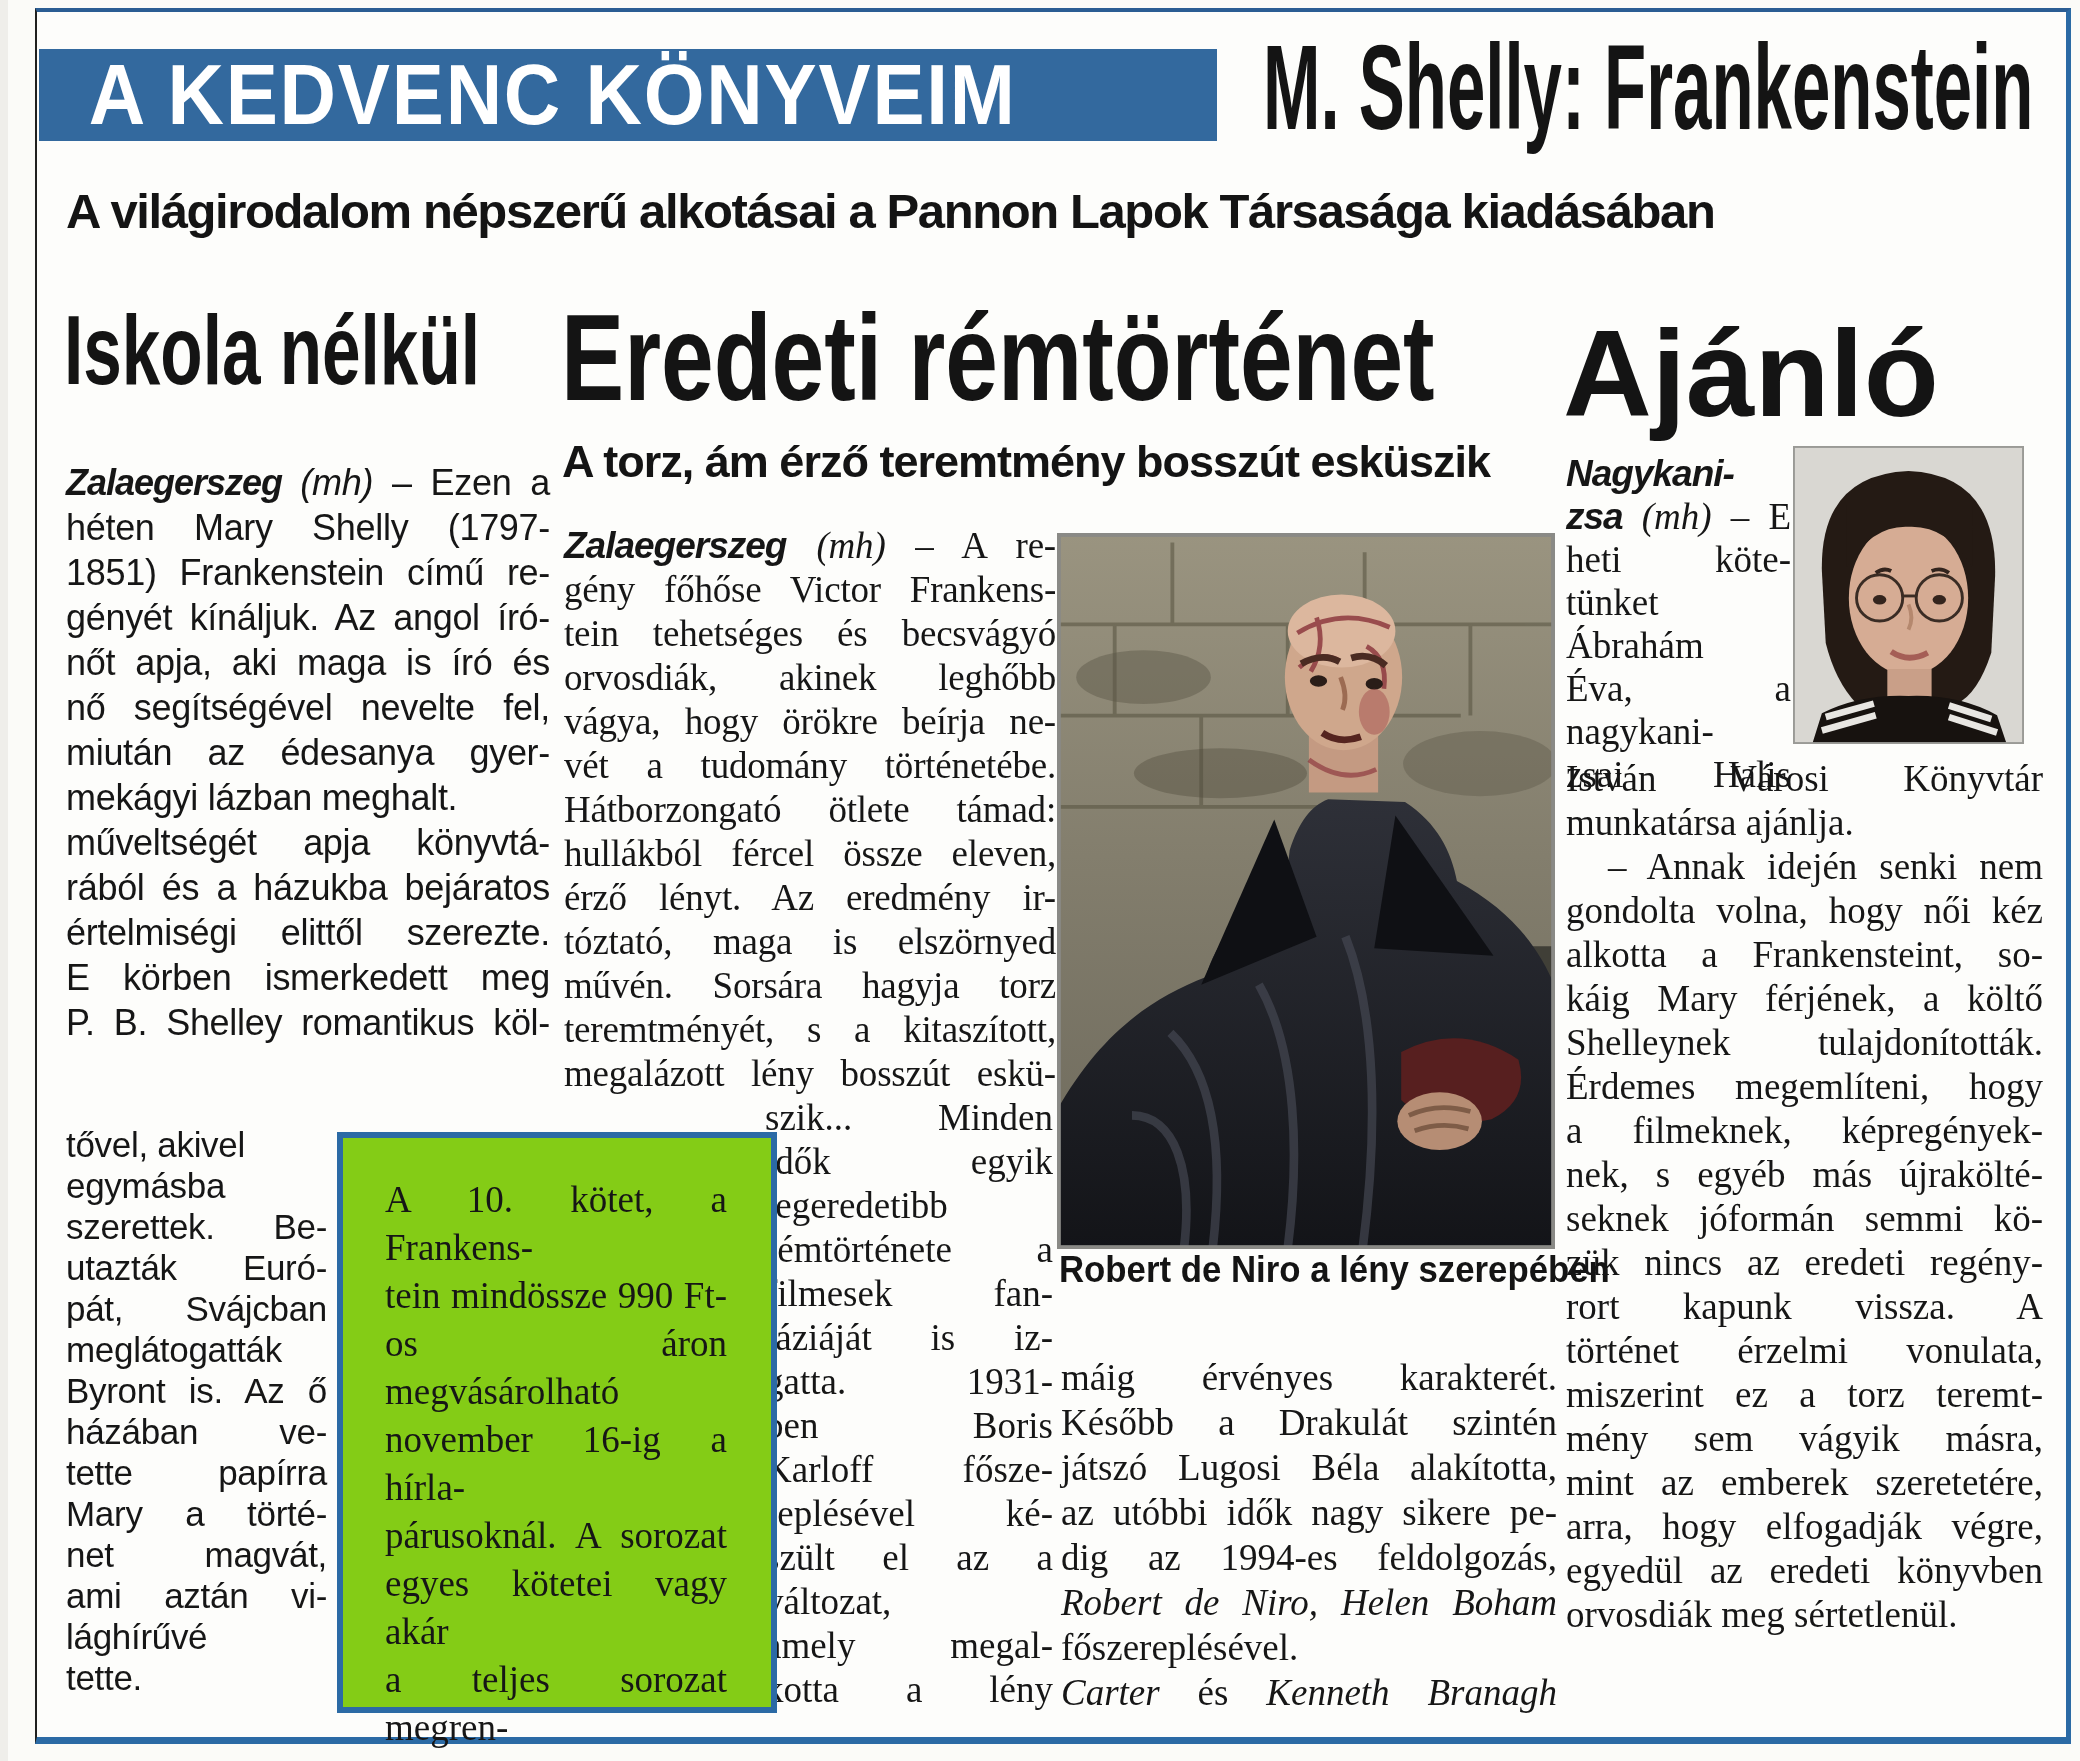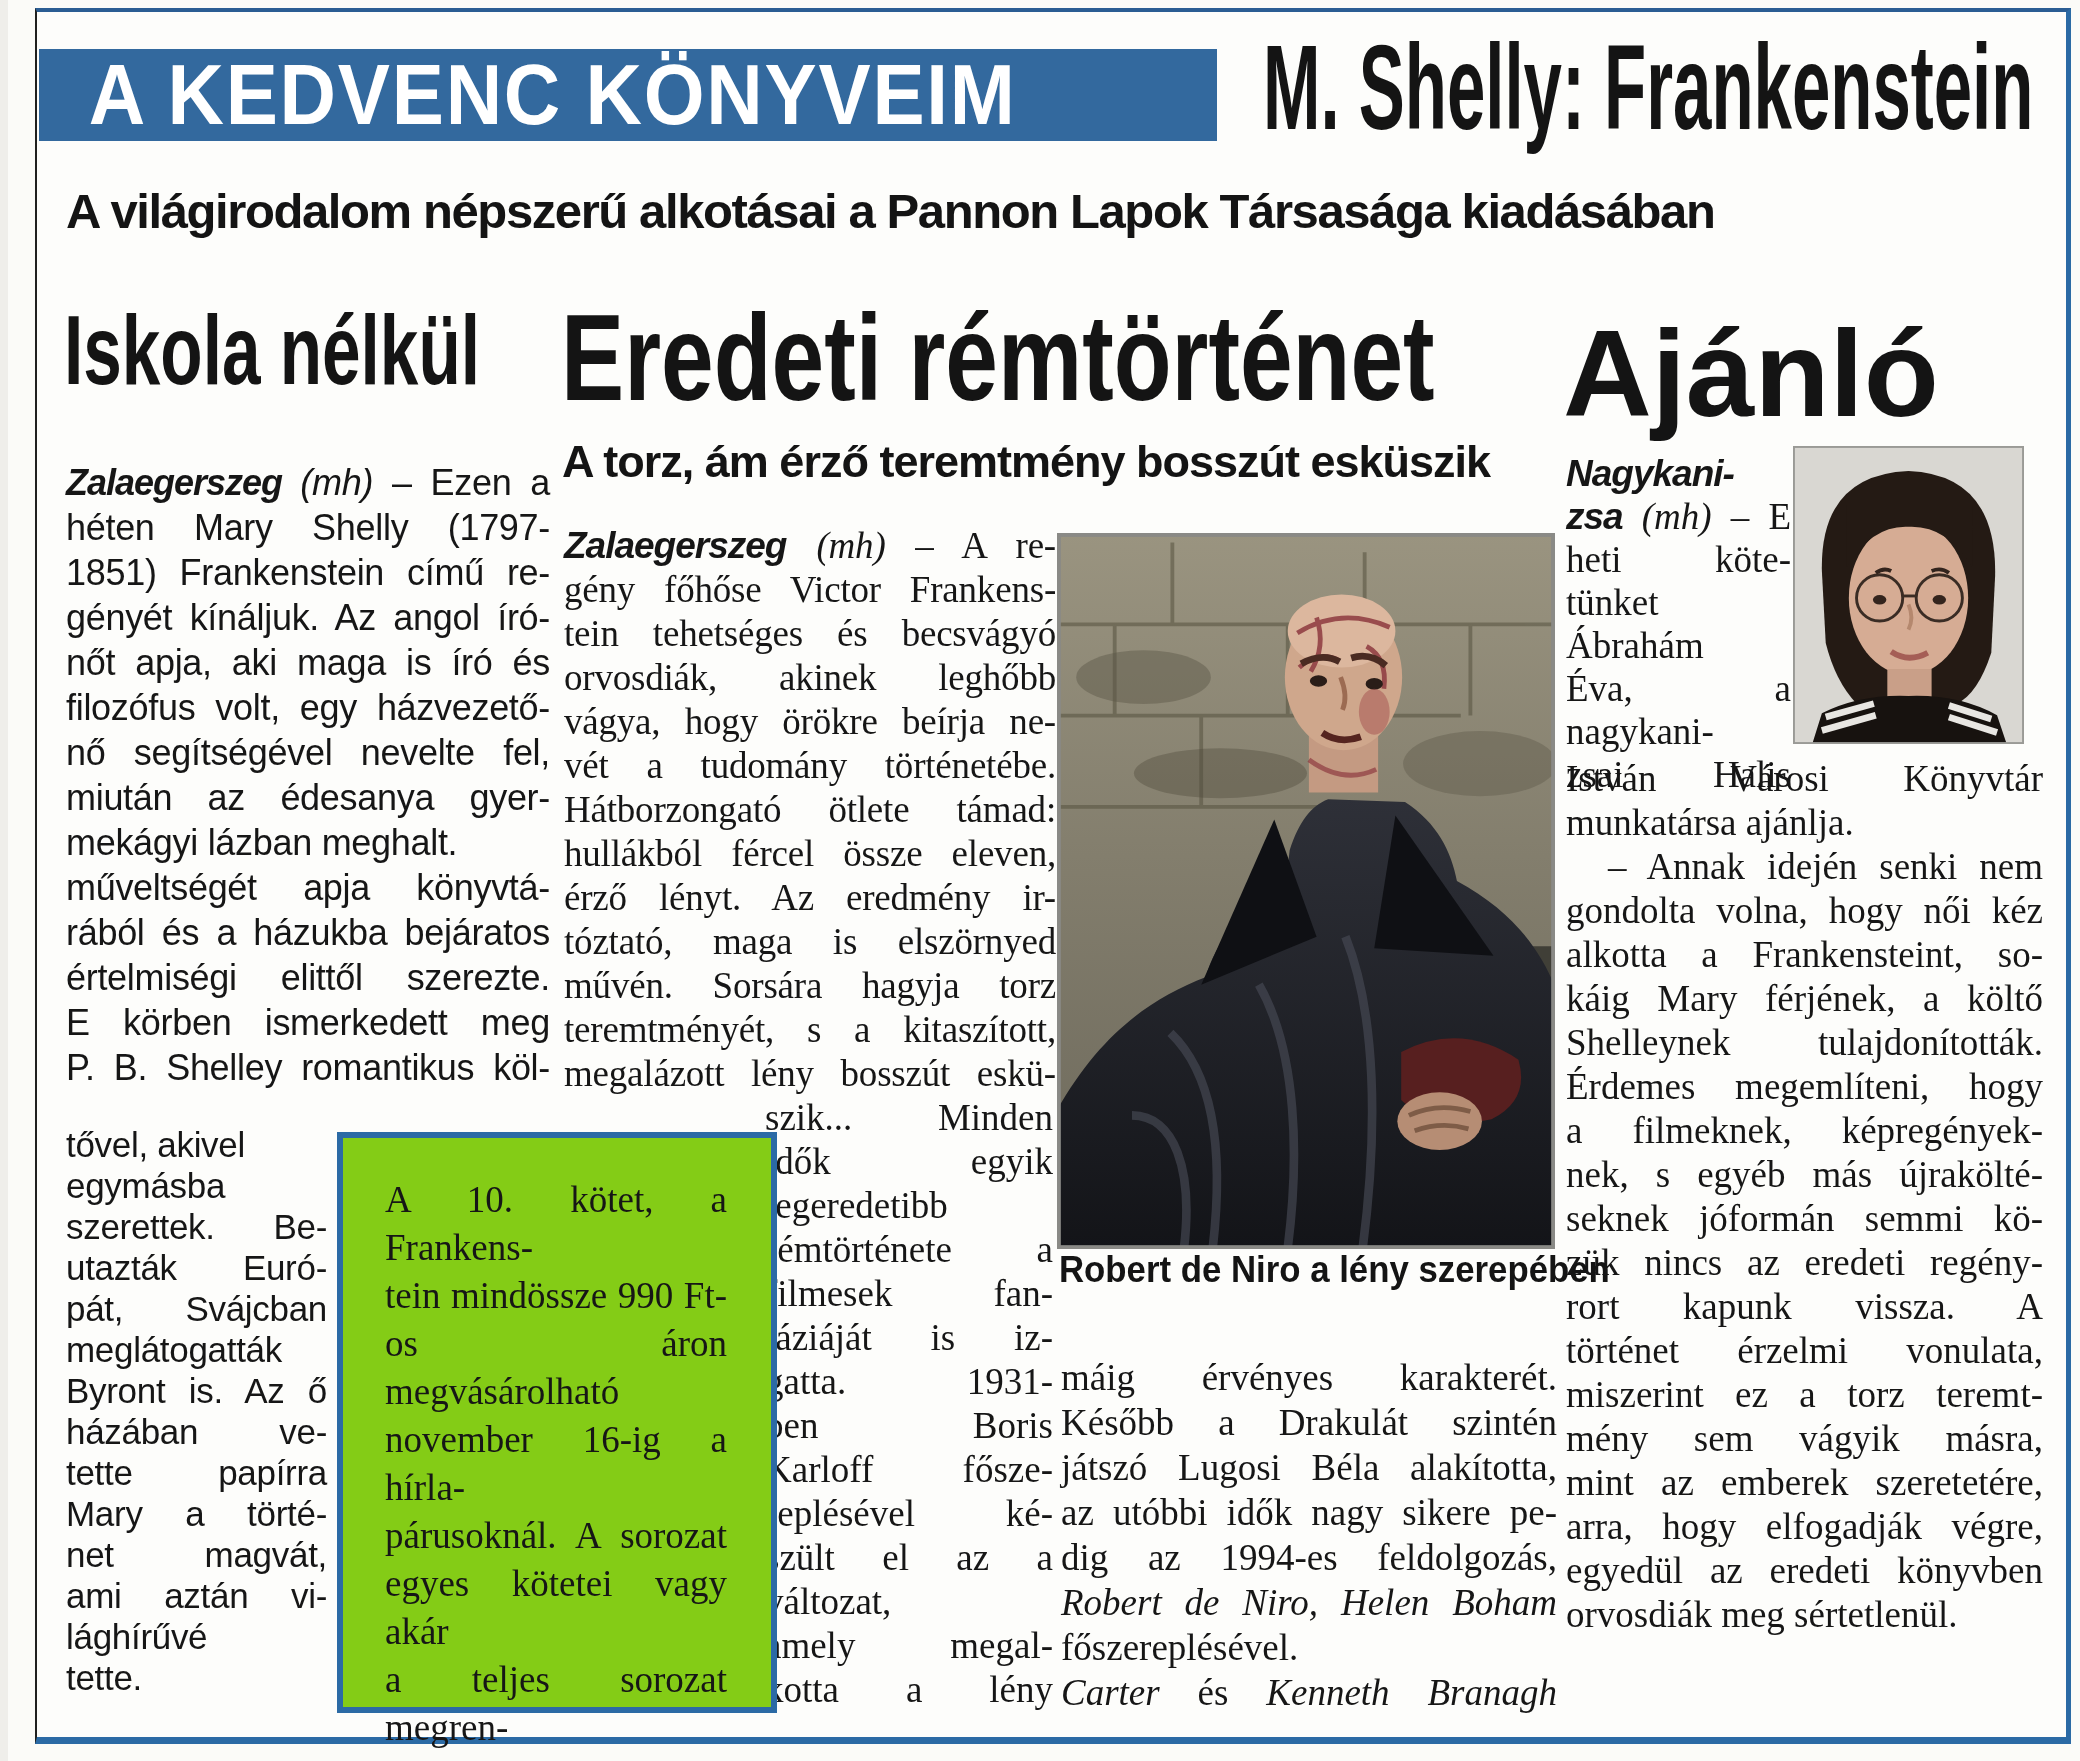--- a/index.html
+++ b/index.html
@@ -66,21 +66,20 @@
     <div class="h" id="headline">M. Shelly: Frankenstein</div>
     <div class="h" id="subtitle">A világirodalom népszerű alkotásai a Pannon Lapok Társasága kiadásában</div>
 
     <div class="h" id="h-iskola">Iskola nélkül</div>
     <div class="blk" id="left-wide">
         <div class="tl"><span class="lead">Zalaegerszeg </span><span class="mhi">(mh)</span><span> – Ezen a</span></div>
         <div class="tl">héten Mary Shelly (1797-</div>
         <div class="tl">1851) Frankenstein című re-</div>
         <div class="tl">gényét kínáljuk. Az angol író-</div>
         <div class="tl">nőt apja, aki maga is író és</div>
-        <div class="tl">filozófus volt, egy házvezető-</div>
         <div class="tl">nő segítségével nevelte fel,</div>
         <div class="tl">miután az édesanya gyer-</div>
         <div class="tl last">mekágyi lázban meghalt.</div>
         <div class="tl">műveltségét apja könyvtá-</div>
         <div class="tl">rából és a házukba bejáratos</div>
         <div class="tl">értelmiségi elittől szerezte.</div>
         <div class="tl">E körben ismerkedett meg</div>
         <div class="tl">P. B. Shelley romantikus köl-</div>
       </div>
     <div class="blk" id="left-narrow">

